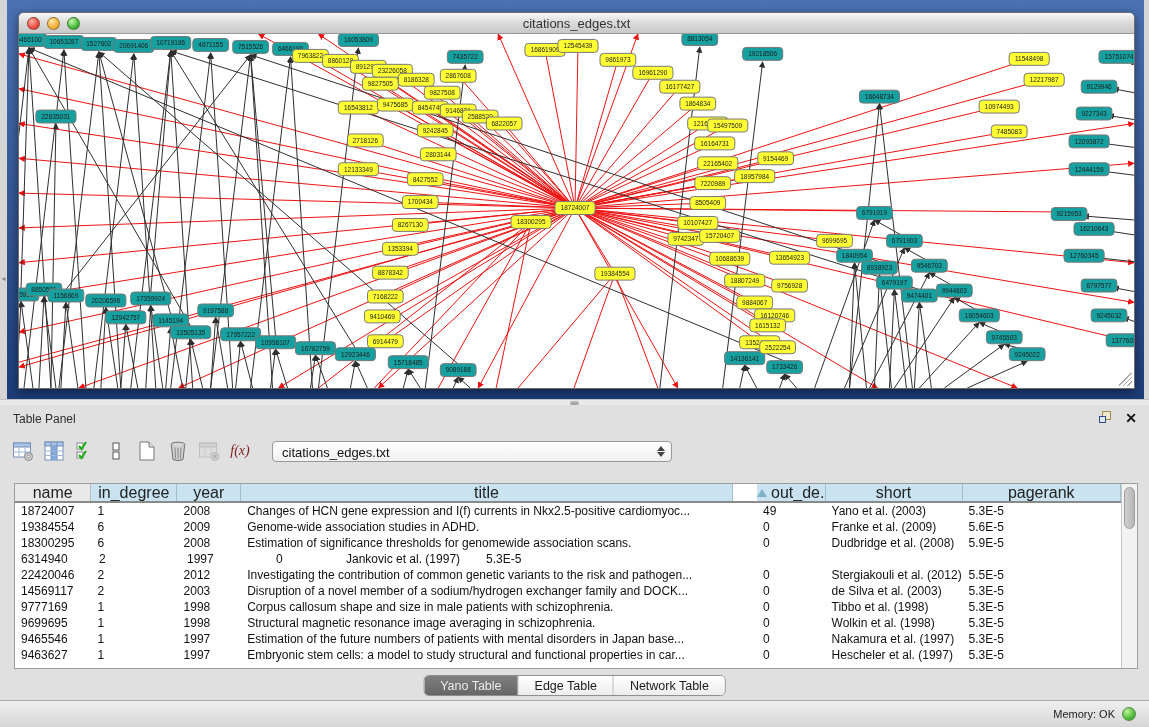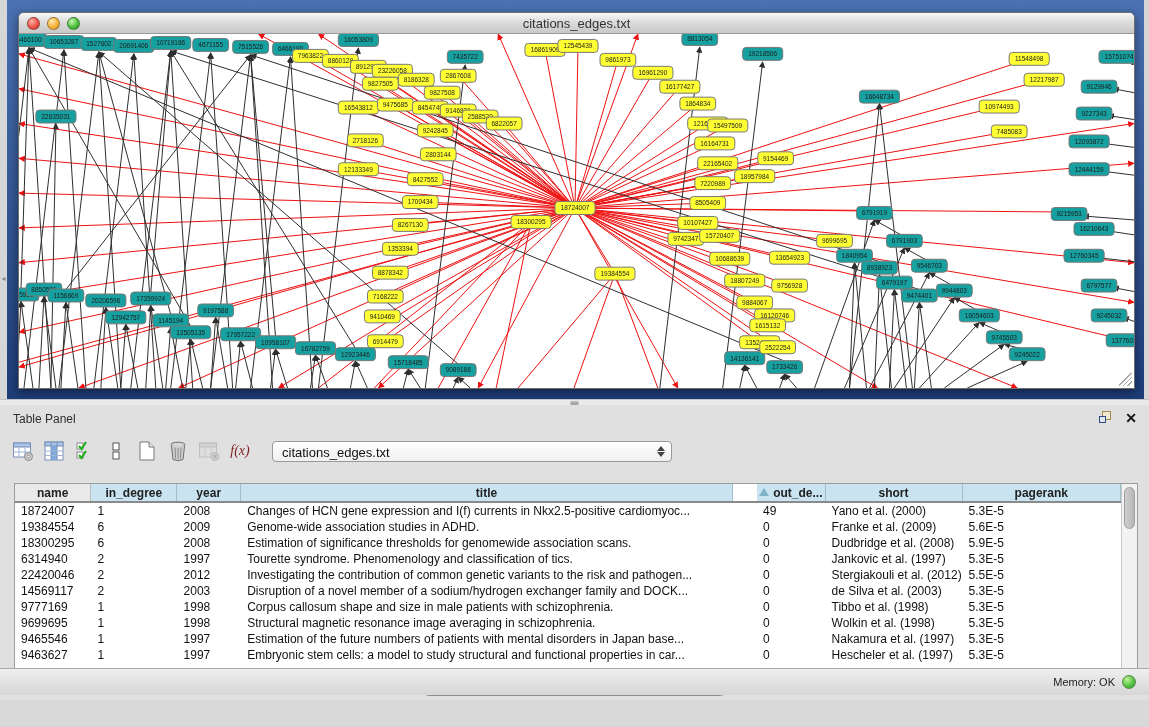--- a/index.html
+++ b/index.html
@@ -71,23 +71,23 @@
   .combo-arrows .up { width:0; height:0; border-left:4px solid transparent;
     border-right:4px solid transparent; border-bottom:5px solid #444; }
   .combo-arrows .down { width:0; height:0; border-left:4px solid transparent;
     border-right:4px solid transparent; border-top:5px solid #444; }
 
   .table-wrap { position:absolute; left:14px; top:78px; width:1124px; height:186px;
     background:#fff; border:1px solid #9c9c9c; }
   .grid { position:absolute; left:0; top:0; width:1106px; }
   .grid-header { display:flex; height:19px;
     border-bottom:2px solid #8a8a8a; }
-  .hcell { font-size:12px; color:#222; text-align:center; line-height:18px;
+  .hcell { font-size:16px; color:#222; text-align:center; line-height:18px;
     background:#c9e4f0; border-right:1px solid #9fbfcd; overflow:hidden; white-space:nowrap;
-    cursor:pointer;font-weight:bold; }
+    cursor:pointer; }
   .hcell.plain { background:#e9e9e9; border-right:1px solid #bcbcbc; }
   .sort-tri { display:inline-block; width:0; height:0; margin-right:4px; vertical-align:1px;
     border-left:5px solid transparent; border-right:5px solid transparent;
     border-bottom:8px solid #7fb2c6; }
   .grid-row { display:flex; height:16px; cursor:default; }
   .cell { font-size:12px; color:#111; line-height:16px; white-space:nowrap;
     overflow:hidden; padding-left:6px; }
   .c0{width:78px;} .c1{width:88px;} .c2{width:65px;} .c3{width:503px;}
   .c4{width:70px;margin-left:24px;} .c5{width:140px;} .c6{width:162px;}
   .vscroll { position:absolute; right:0; top:0; width:16px; height:184px;
@@ -98,21 +98,21 @@
 
   .seg-tabs { position:absolute; left:50%; top:270px; transform:translateX(-50%);
     display:flex; height:21px; border:1px solid #8f8f8f; border-radius:5px; overflow:hidden;
     background:#fff; }
   .seg { padding:0 16px; font-size:12.5px; line-height:20px; color:#1a1a1a;
     background:linear-gradient(#ffffff,#ededed); border-right:1px solid #aaa; cursor:pointer; }
   .seg:last-child { border-right:0; }
   .seg.active { background:linear-gradient(#808080,#666666); color:#ececec; }
 
   
-  .status-bar { position:absolute; left:0; top:668px; width:1149px; height:27px;
+  .status-bar { position:absolute; left:0; top:700px; width:1149px; height:27px;
     background:linear-gradient(#efefef,#d6d6d6); border-top:1px solid #a8a8a8; }
   .mem-label { position:absolute; right:34px; top:7px; font-size:11px; color:#222; }
   .mem-dot { position:absolute; right:13px; top:6px; width:14px; height:14px; border-radius:50%;
     border:1px solid #5a8a4a;
     background:radial-gradient(circle at 35% 30%, #c2f3a0, #53c23e 55%, #2f9430); }
 
   .ic { display:block; }
 </style>
 </head>
 <body>
@@ -902,21 +902,21 @@
             <div class="hcell c4"><span class="sort-tri"></span>out_de...</div>
             <div class="hcell c5">short</div>
             <div class="hcell c6">pagerank</div>
           </div>
           <div class="grid-row">
             <div class="cell c0">18724007</div>
             <div class="cell c1">1</div>
             <div class="cell c2">2008</div>
             <div class="cell c3">Changes of HCN gene expression and I(f) currents in Nkx2.5-positive cardiomyoc...</div>
             <div class="cell c4">49</div>
-            <div class="cell c5">Yano et al. (2000)</div>
+            <div class="cell c5">Yano et al. (2003)</div>
             <div class="cell c6">5.3E-5</div>
           </div>
           <div class="grid-row">
             <div class="cell c0">19384554</div>
             <div class="cell c1">6</div>
             <div class="cell c2">2009</div>
             <div class="cell c3">Genome-wide association studies in ADHD.</div>
             <div class="cell c4">0</div>
             <div class="cell c5">Franke et al. (2009)</div>
             <div class="cell c6">5.6E-5</div>
@@ -927,21 +927,20 @@
             <div class="cell c2">2008</div>
             <div class="cell c3">Estimation of significance thresholds for genomewide association scans.</div>
             <div class="cell c4">0</div>
             <div class="cell c5">Dudbridge et al. (2008)</div>
             <div class="cell c6">5.9E-5</div>
           </div>
           <div class="grid-row">
             <div class="cell c0">6314940</div>
             <div class="cell c1">2</div>
             <div class="cell c2">1997</div>
-            <div class="cell c3">Tourette syndrome. Phenomenology and classification of tics.</div>
             <div class="cell c4">0</div>
             <div class="cell c5">Jankovic et al. (1997)</div>
             <div class="cell c6">5.3E-5</div>
           </div>
           <div class="grid-row">
             <div class="cell c0">22420046</div>
             <div class="cell c1">2</div>
             <div class="cell c2">2012</div>
             <div class="cell c3">Investigating the contribution of common genetic variants to the risk and pathogen...</div>
             <div class="cell c4">0</div>

